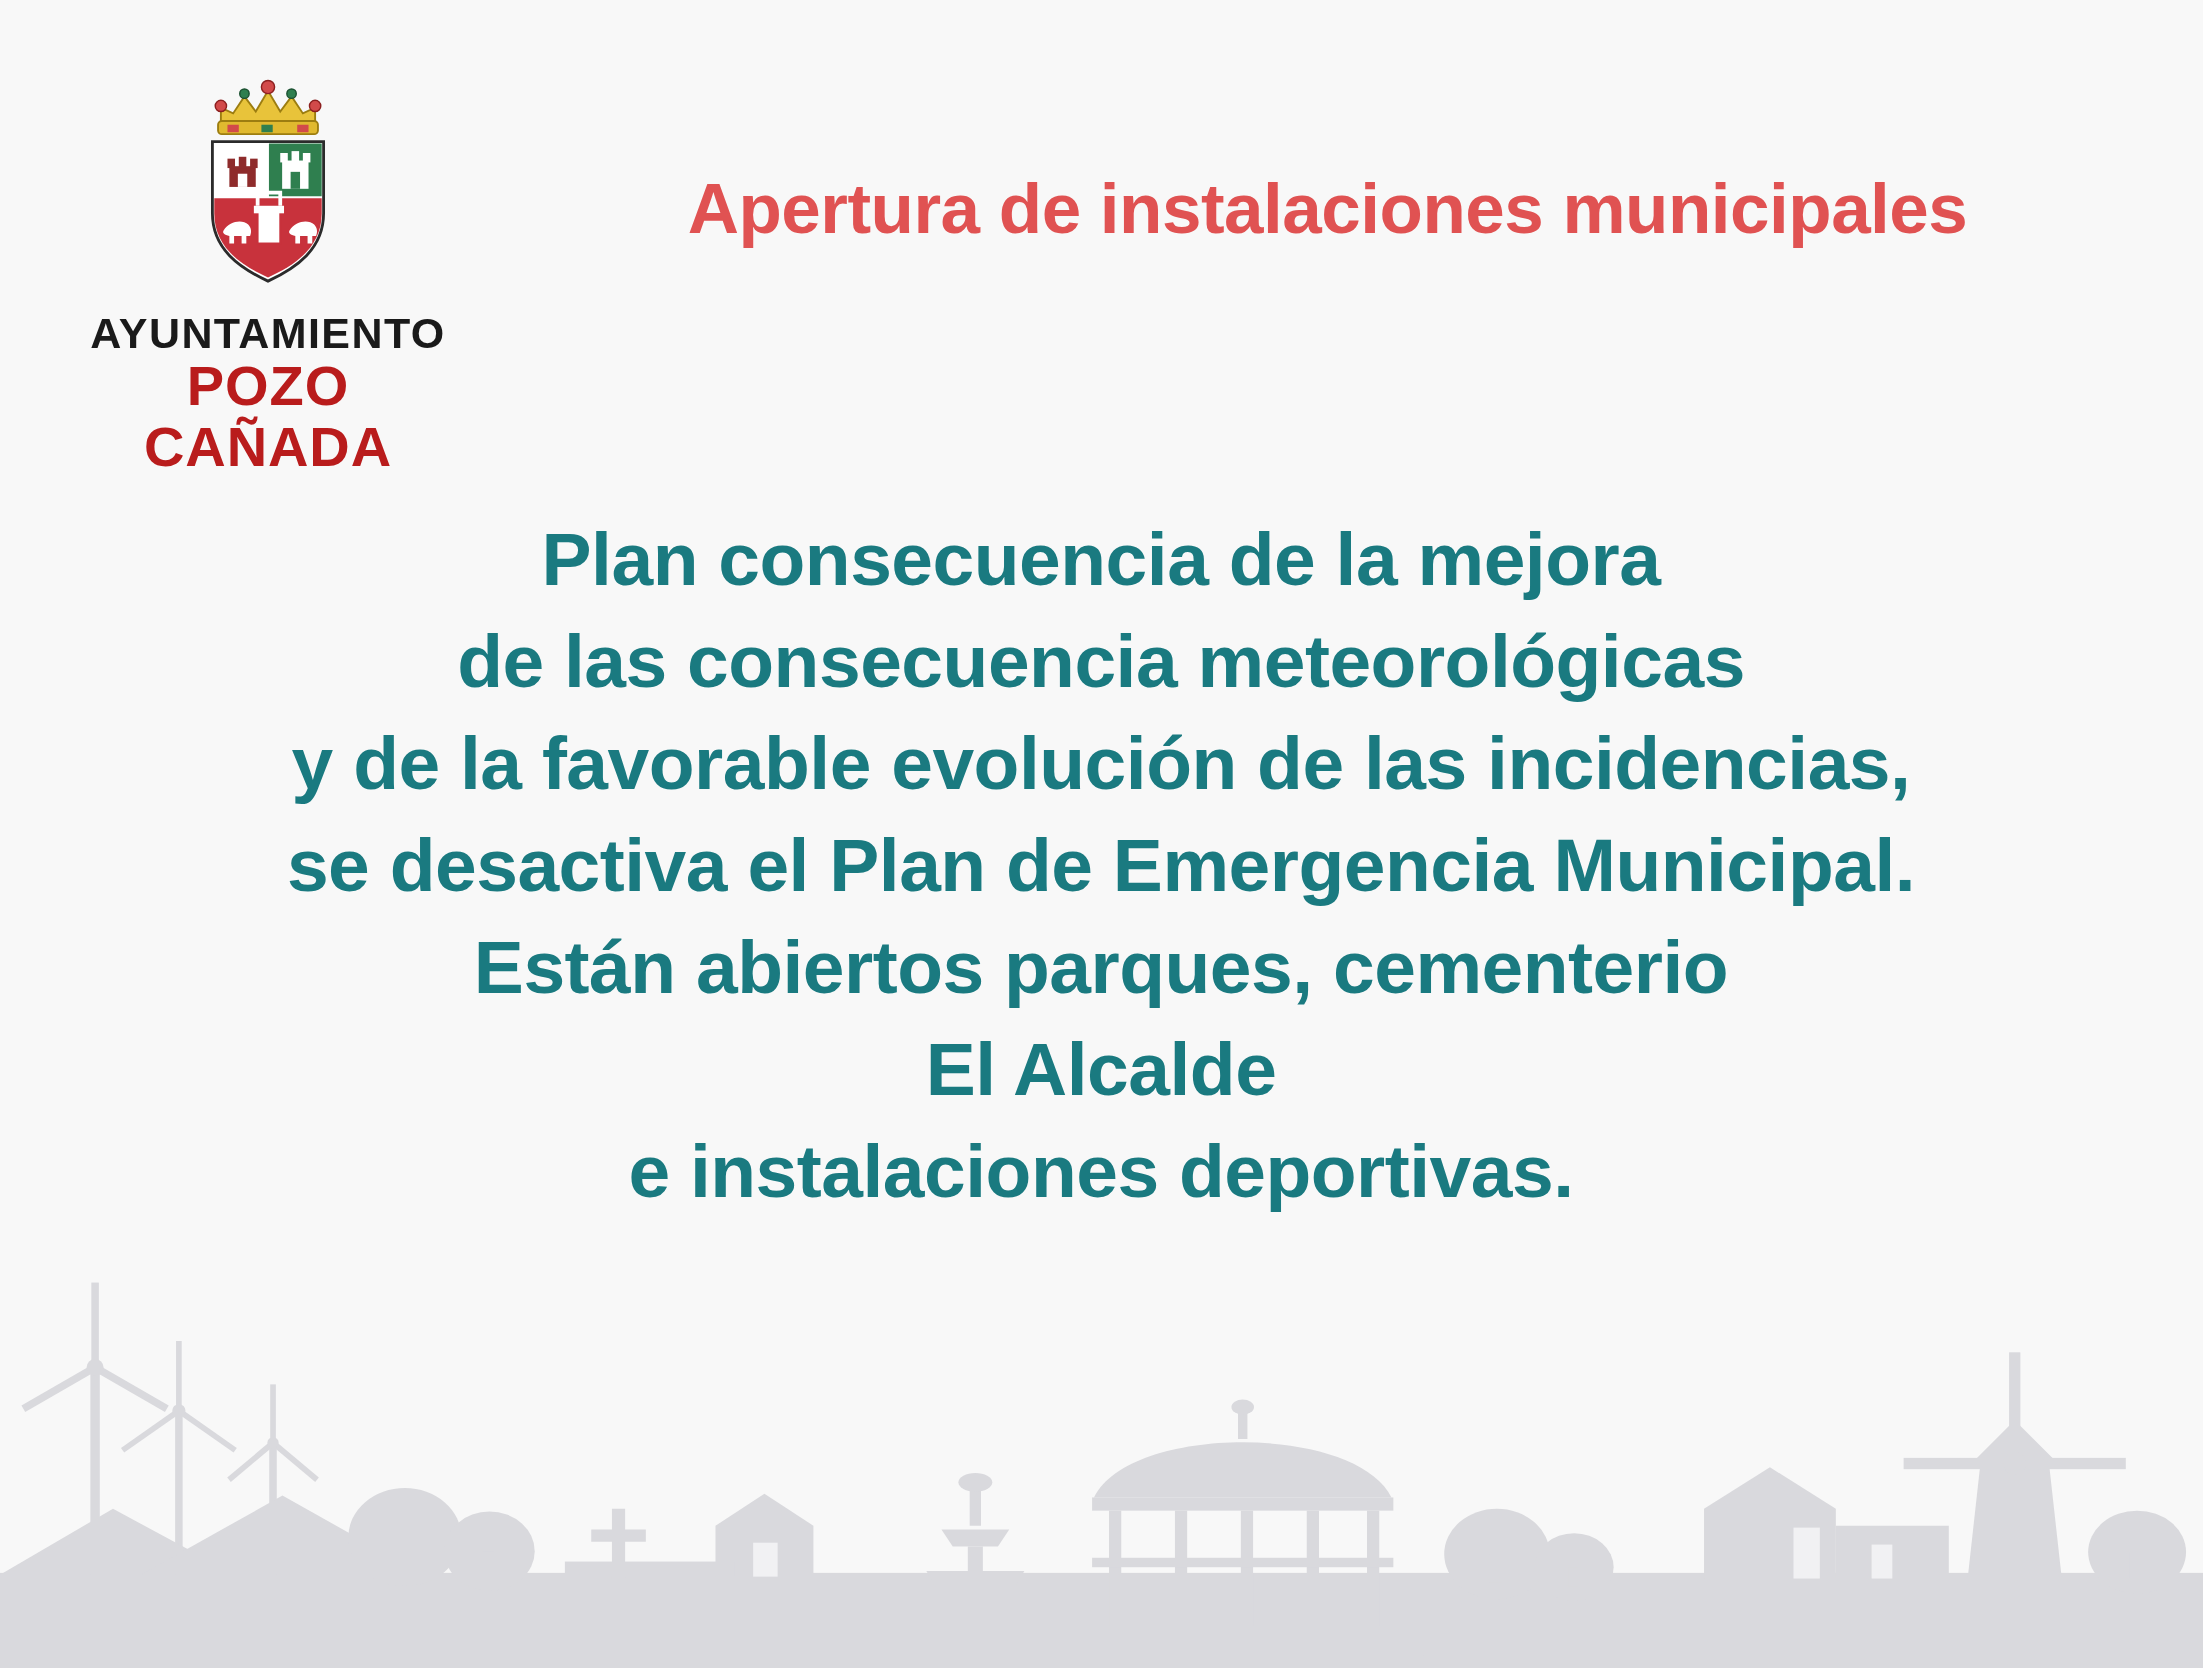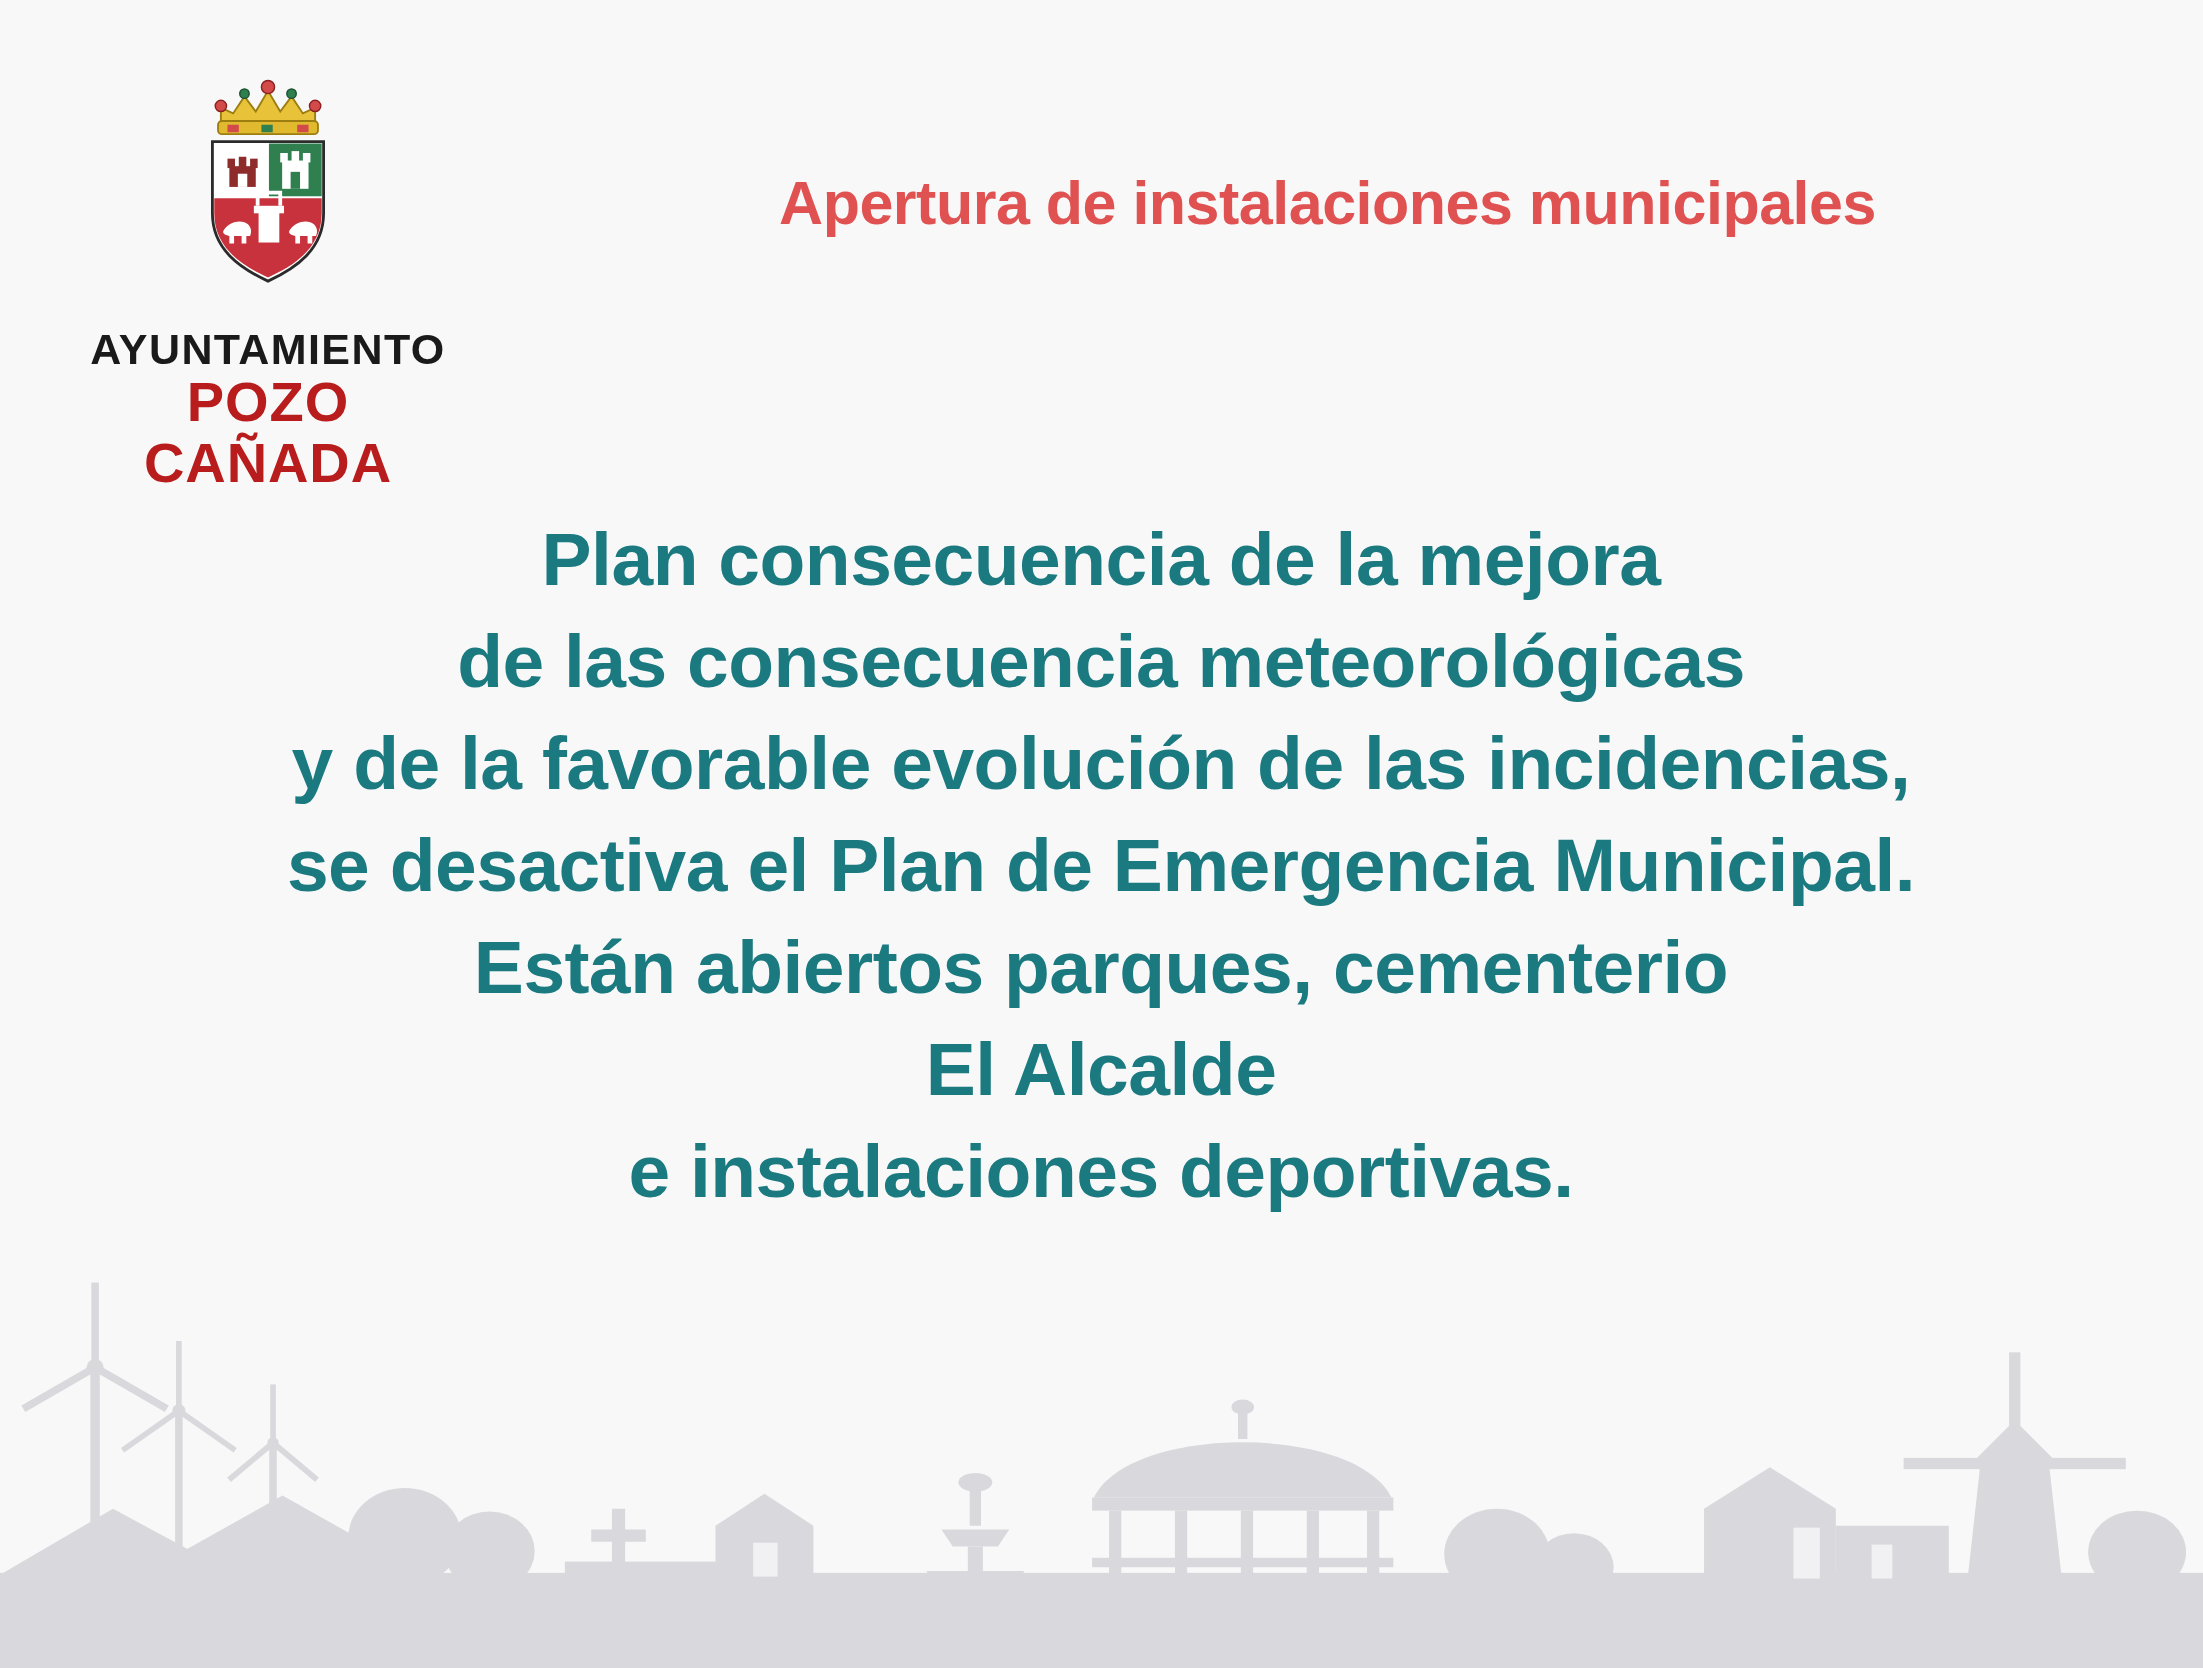--- a/index.html
+++ b/index.html
@@ -33,21 +33,21 @@
   }
   .crest {
     position: relative;
     width: 198px;
     height: 245px;
     margin: 0 auto;
   }
   .crest svg { display: block; }
 
   .logo-text {
-    margin-top: 26px;
+    margin-top: 10px;
     line-height: 1.08;
   }
   .logo-line1 {
     font-size: 43px;
     font-weight: 700;
     letter-spacing: 1.4px;
     color: #1a1a1a;
   }
   .logo-line2 {
     font-size: 56px;
@@ -57,21 +57,21 @@
   }
 
   
   .headline {
     position: absolute;
     left: 527px;
     top: 169px;
     width: 1601px;
     text-align: center;
     color: #e05252;
-    font-size: 61px;
+    font-size: 71px;
     font-weight: 700;
     line-height: 1.12;
     letter-spacing: -0.5px;
   }
 
   
   .body-text {
     position: absolute;
     left: 56px;
     top: 508px;

